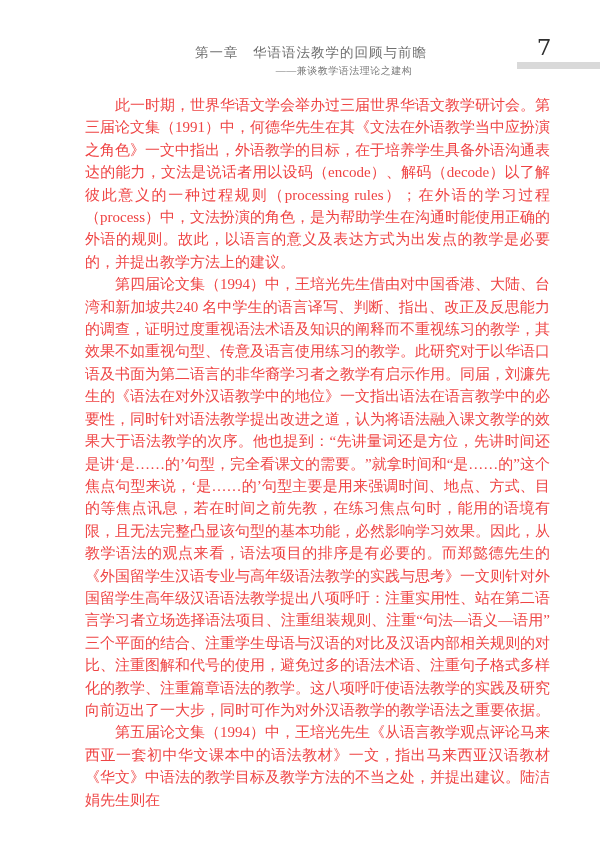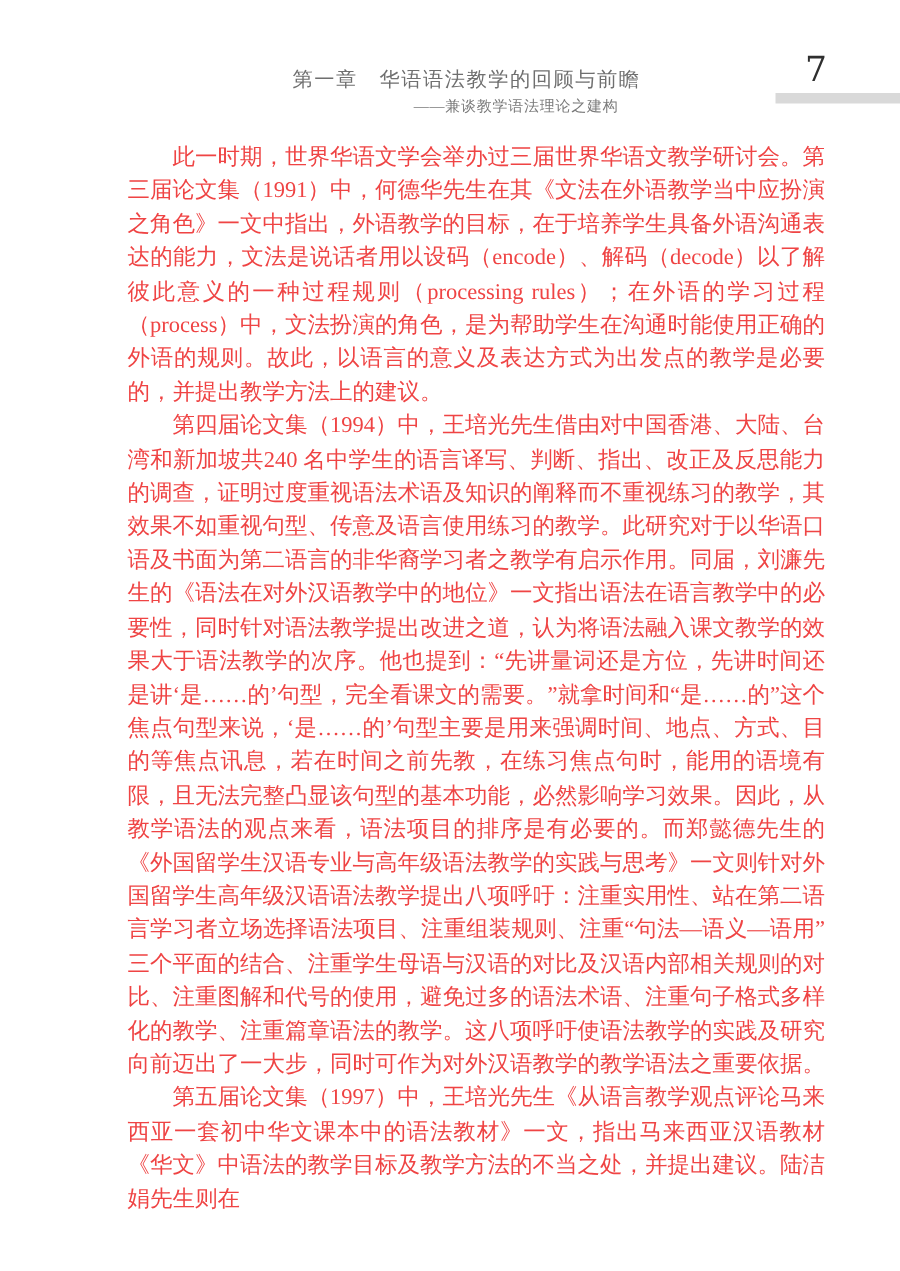--- a/index.html
+++ b/index.html
@@ -84,16 +84,16 @@
     <div class="chapter-title">第一章　华语语法教学的回顾与前瞻</div>
     <div class="chapter-subtitle">——兼谈教学语法理论之建构</div>
   </div>
 
   <div class="folio">7</div>
   <div class="folio-bar"></div>
 
   <div class="body-text">
       <p>此一时期，世界华语文学会举办过三届世界华语文教学研讨会。第三届论文集（1991）中，何德华先生在其《文法在外语教学当中应扮演之角色》一文中指出，外语教学的目标，在于培养学生具备外语沟通表达的能力，文法是说话者用以设码（encode）、解码（decode）以了解彼此意义的一种过程规则（processing rules）；在外语的学习过程（process）中，文法扮演的角色，是为帮助学生在沟通时能使用正确的外语的规则。故此，以语言的意义及表达方式为出发点的教学是必要的，并提出教学方法上的建议。</p>
       <p>第四届论文集（1994）中，王培光先生借由对中国香港、大陆、台湾和新加坡共240 名中学生的语言译写、判断、指出、改正及反思能力的调查，证明过度重视语法术语及知识的阐释而不重视练习的教学，其效果不如重视句型、传意及语言使用练习的教学。此研究对于以华语口语及书面为第二语言的非华裔学习者之教学有启示作用。同届，刘濂先生的《语法在对外汉语教学中的地位》一文指出语法在语言教学中的必要性，同时针对语法教学提出改进之道，认为将语法融入课文教学的效果大于语法教学的次序。他也提到：“先讲量词还是方位，先讲时间还是讲‘是……的’句型，完全看课文的需要。”就拿时间和“是……的”这个焦点句型来说，‘是……的’句型主要是用来强调时间、地点、方式、目的等焦点讯息，若在时间之前先教，在练习焦点句时，能用的语境有限，且无法完整凸显该句型的基本功能，必然影响学习效果。因此，从教学语法的观点来看，语法项目的排序是有必要的。而郑懿德先生的《外国留学生汉语专业与高年级语法教学的实践与思考》一文则针对外国留学生高年级汉语语法教学提出八项呼吁：注重实用性、站在第二语言学习者立场选择语法项目、注重组装规则、注重“句法—语义—语用”三个平面的结合、注重学生母语与汉语的对比及汉语内部相关规则的对比、注重图解和代号的使用，避免过多的语法术语、注重句子格式多样化的教学、注重篇章语法的教学。这八项呼吁使语法教学的实践及研究向前迈出了一大步，同时可作为对外汉语教学的教学语法之重要依据。</p>
-      <p>第五届论文集（1997）中，王培光先生《从语言教学观点评论马来西亚一套初中华文课本中的语法教材》一文，指出马来西亚汉语教材《华文》中语法的教学目标及教学方法的不当之处，并提出建议。陆洁娟先生则在</p>
+      <p>第五届论文集（1994）中，王培光先生《从语言教学观点评论马来西亚一套初中华文课本中的语法教材》一文，指出马来西亚汉语教材《华文》中语法的教学目标及教学方法的不当之处，并提出建议。陆洁娟先生则在</p>
     </div>
 
 </div>
 
 </body></html>

